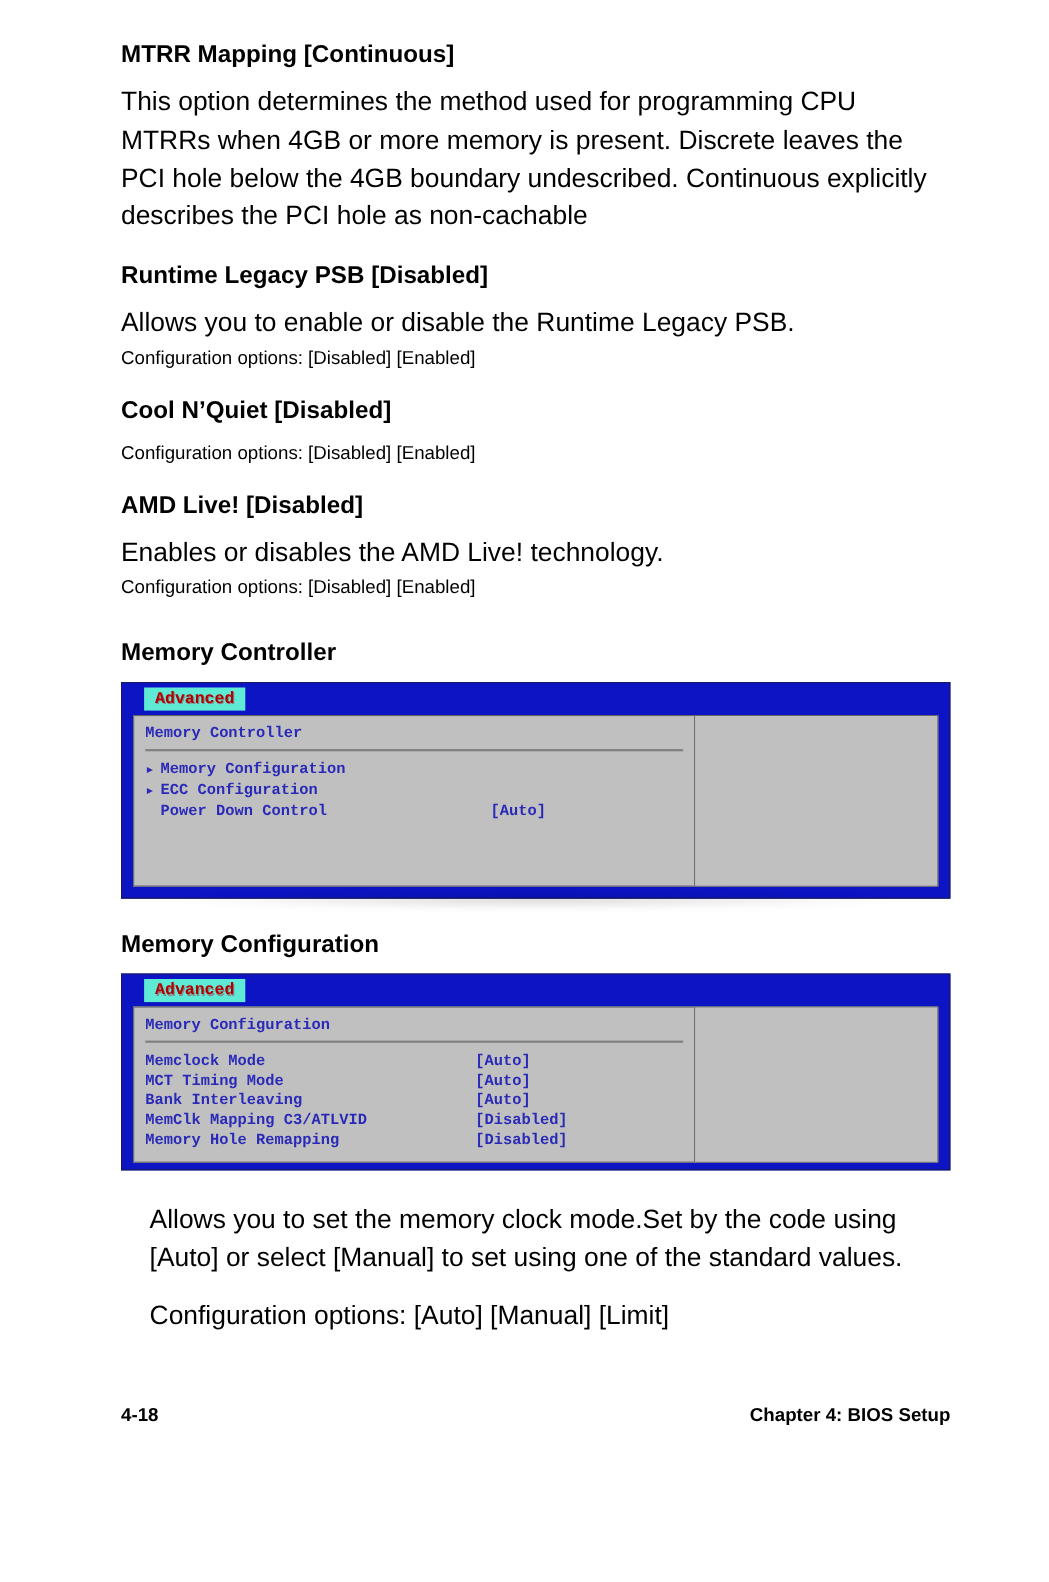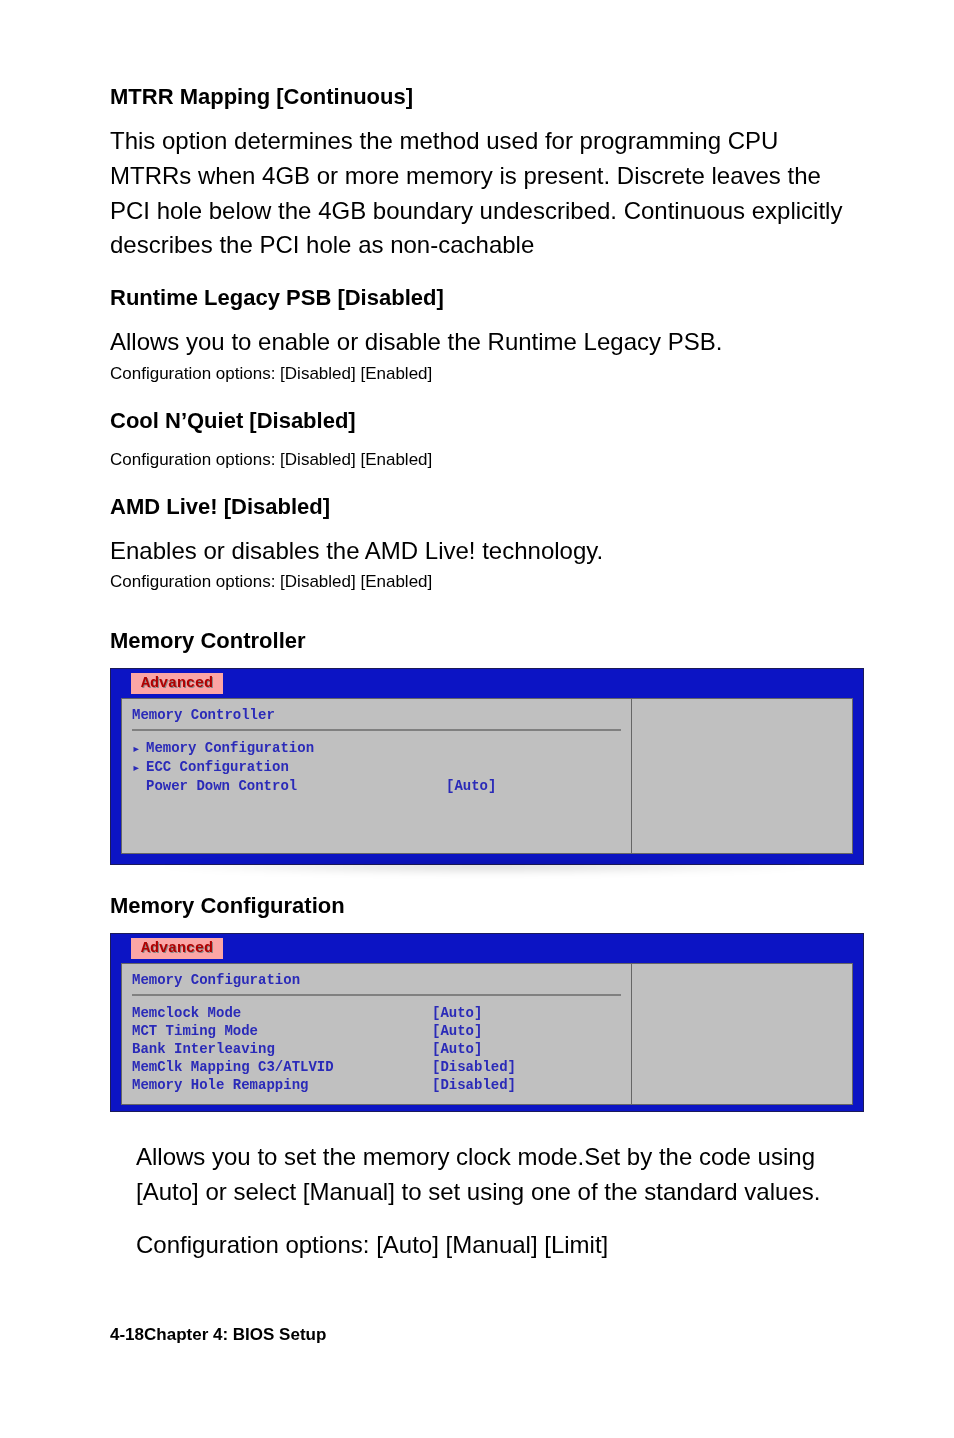--- a/index.html
+++ b/index.html
@@ -1,17 +1,17 @@
 <!DOCTYPE html>
 <html><head>
 <meta charset="utf-8">
 <style>
   * { box-sizing: border-box; margin: 0; padding: 0; }
   html, body { width: 954px; background: #fff; font-family: Arial, Helvetica, sans-serif; color: #000; }
-  .page { padding: 84px 90px 40px 110px; }
+  .page { padding: 36px 90px 40px 110px; }
   h3 { font-size: 22px; font-weight: bold; margin-bottom: 14px; }
   h3.section-title { margin-top: 28px; }
   p.body { font-size: 24px; line-height: 1.45; margin-bottom: 22px; }
   p.cfg { font-size: 17px; line-height: 1.4; margin-bottom: 22px; }
   .sub-indent { padding-left: 26px; }
   .sub-head { font-size: 19px; text-decoration: underline; font-style: italic; margin-bottom: 10px; }
 
   
   .bios-wrap { margin: 10px 0 28px 0; position: relative; }
   .bios-shadow { position:absolute; bottom:-10px; left:5%; width:90%; height:18px; background: radial-gradient(ellipse at center, rgba(0,0,0,0.15), transparent 70%); filter: blur(3px); }
@@ -21,21 +21,21 @@
     position: relative;
     overflow: hidden;
     font-family: "Courier New", monospace;
   }
   .bios-panel .tabbar {
     background: #0c14c4;
     padding: 4px 20px 0 20px;
   }
   .bios-panel .tab {
     display:inline-block;
-    background: #fca5a5;
+    background: #5eead4;
     color: #b00000;
     font-weight: bold;
     font-size: 15px;
     padding: 2px 10px;
     text-shadow: 1px 1px 0 #888;
     text-align: right;
   }
   .bios-inner {
     margin: 4px 10px 10px 10px;
     background: #c0c0c0;
@@ -60,21 +60,21 @@
   .divider { border-top: 2px solid #808080; margin: 2px 0 8px 0; width: 100%; }
   .row { display:flex; font-size: 14px; font-weight: bold; color: #2a2ab8; padding: 1px 0; }
   .row .label { width: 300px; }
   .row .val   { flex:1; }
   .arrow { display:inline-block; width:14px; color:#2a2ab8; }
 
   .bios-panel.small .bios-inner { margin-bottom: 6px; }
   .bios-panel.small .bios-left { padding-bottom: 10px; }
 
   .footer {
-    display:flex; justify-content: flex-start; align-items:center;
+    display:flex; justify-content: space-between; align-items:center;
     font-size: 17px; font-weight: bold; padding-top: 40px;
   }
 </style>
 </head>
 <body>
 
 <div class="page">
 
   <h3>MTRR Mapping [Continuous]</h3>
   <p class="body">This option determines the method used for programming CPU MTRRs when 4GB or more memory is present. Discrete leaves the PCI hole below the 4GB boundary undescribed. Continuous explicitly describes the PCI hole as non-cachable</p>

